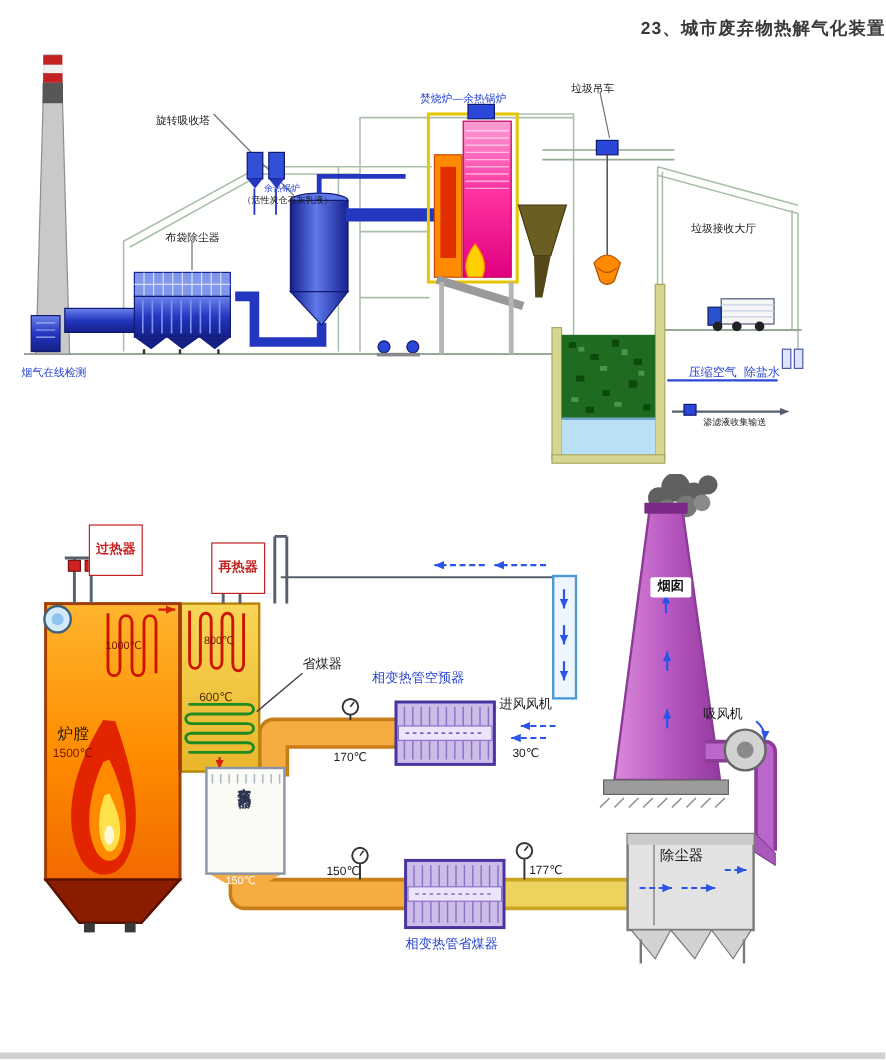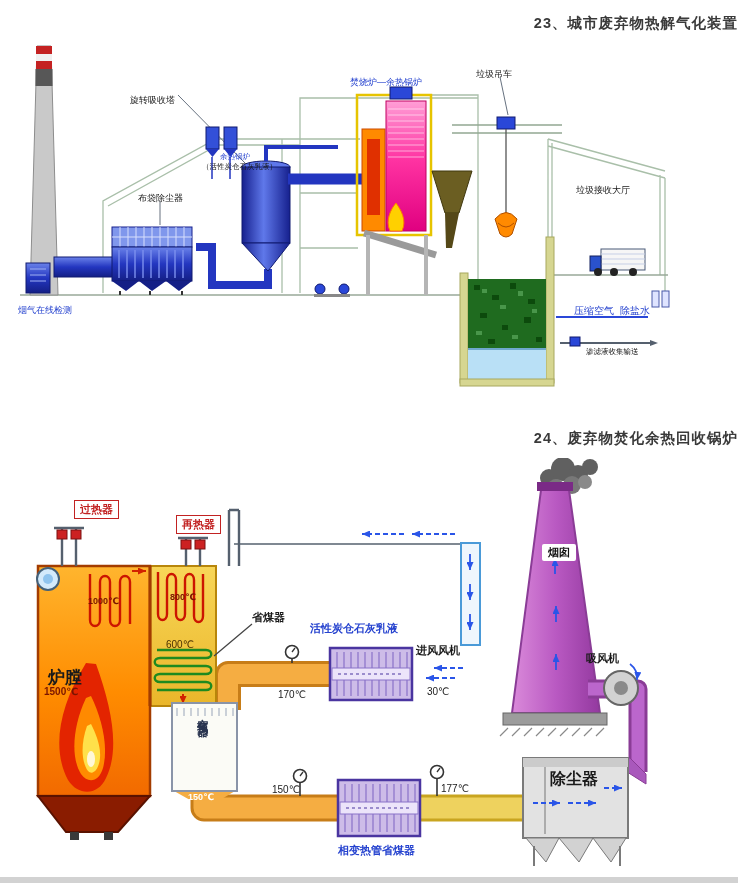--- a/index.html
+++ b/index.html
@@ -9,28 +9,28 @@
   #t1{padding:14px 0 10px}
   #t2{padding:34px 0 10px}
   .fig{position:relative;width:738px}
   #fig1{height:352px}
   #fig2{height:428px}
   .fig svg{position:absolute;left:0;top:0}
   .lbl{position:absolute;font-size:9px;color:#1a1a1a;white-space:nowrap;line-height:1.15}
   .lbl.blue{color:#2643cf}
   .lbl.s8{font-size:10px}
   .lbl.tiny{font-size:7.5px}
-  .lbl.b{font-weight:bold}
+  .lbl.b{font-weight:normal}
   .lbl.s10{font-size:10px}
   .lbl.s11{font-size:11px}
-  .lbl.s12{font-size:16px}
-  .lbl.s13{font-size:17px}
+  .lbl.s12{font-size:12px}
+  .lbl.s13{font-size:13px}
   .lbl.darkred{color:#7a1500}
   .lbl.white{color:#ffffff}
-  .red-box{border:1.5px solid #c22222;color:#c22222;background:#fff;padding:2px 5px;font-weight:bold;font-size:11px}
+  .red-box{border:1.5px solid #c22222;color:#c22222;background:#fff;padding:14px 5px;font-weight:bold;font-size:11px}
   .white-box{background:#ffffff;padding:2px 6px;font-weight:bold;font-size:11px;border-radius:2px;color:#111}
   .vert{writing-mode:vertical-lr;text-orientation:upright;letter-spacing:2px;font-size:11px;font-weight:bold;color:#2a3550}
   .bottom-strip{position:absolute;left:0;bottom:0;width:738px;height:6px;background:#d2d2d2}
 </style>
 </head>
 <body>
 
 <div class="page">
 
   <div class="fig-title" id="t1">23、城市废弃物热解气化装置</div>
@@ -199,21 +199,20 @@
     <div class="lbl" style="left:138px;top:150px">布袋除尘器</div>
     <div class="lbl blue" style="left:350px;top:34px">焚烧炉—余热锅炉</div>
     <div class="lbl" style="left:476px;top:26px">垃圾吊车</div>
     <div class="lbl" style="left:576px;top:142px">垃圾接收大厅</div>
     <div class="lbl blue" style="left:18px;top:262px">烟气在线检测</div>
     <div class="lbl blue s8" style="left:574px;top:262px">压缩空气</div>
     <div class="lbl blue s8" style="left:620px;top:262px">除盐水</div>
     <div class="lbl tiny" style="left:586px;top:305px">渗滤液收集输送</div>
   </div>
 
-  <div class="fig-title" id="t2">24、废弃物焚化余热回收锅炉</div>
 
   <div class="fig" id="fig2">
     <svg width="738" height="428" viewBox="0 0 738 428">
       <defs>
         <linearGradient id="f2Furn" x1="0" y1="0" x2="0" y2="1">
           <stop offset="0" stop-color="#ffb52e"></stop>
             <stop offset="0.55" stop-color="#ff8c00"></stop>
             <stop offset="1" stop-color="#f26a00"></stop>
         </linearGradient>
         <linearGradient id="f2Pass" x1="0" y1="0" x2="0" y2="1">
@@ -392,21 +391,21 @@
 
     <div class="lbl red-box" style="left:74px;top:42px">过热器</div>
     <div class="lbl red-box" style="left:176px;top:57px">再热器</div>
     <div class="lbl s13 b" style="left:48px;top:210px">炉膛</div>
     <div class="lbl s10 b darkred" style="left:44px;top:228px">1500℃</div>
     <div class="lbl b darkred" style="left:88px;top:138px">1000℃</div>
     <div class="lbl b darkred" style="left:170px;top:134px">800℃</div>
     <div class="lbl s8" style="left:166px;top:181px;color:#4a3000">600℃</div>
     <div class="lbl s11 b" style="left:252px;top:153px">省煤器</div>
     <div class="lbl vert" style="left:196px;top:252px;height:80px">空气预热器</div>
-    <div class="lbl s11 b blue" style="left:310px;top:164px">活性炭仓石灰乳液</div>
+    <div class="lbl s11 b blue" style="left:310px;top:164px">相变热管空预器</div>
     <div class="lbl s11 b" style="left:416px;top:186px">进风风机</div>
     <div class="lbl s10" style="left:427px;top:228px">30℃</div>
     <div class="lbl s10" style="left:278px;top:231px">170℃</div>
     <div class="lbl white-box" style="left:542px;top:86px">烟囱</div>
     <div class="lbl s11 b" style="left:586px;top:194px">吸风机</div>
     <div class="lbl s12 b" style="left:550px;top:312px">除尘器</div>
     <div class="lbl s11 b blue" style="left:338px;top:386px">相变热管省煤器</div>
     <div class="lbl b white" style="left:188px;top:334px">150℃</div>
     <div class="lbl s10" style="left:272px;top:326px">150℃</div>
     <div class="lbl s10" style="left:441px;top:325px">177℃</div>

